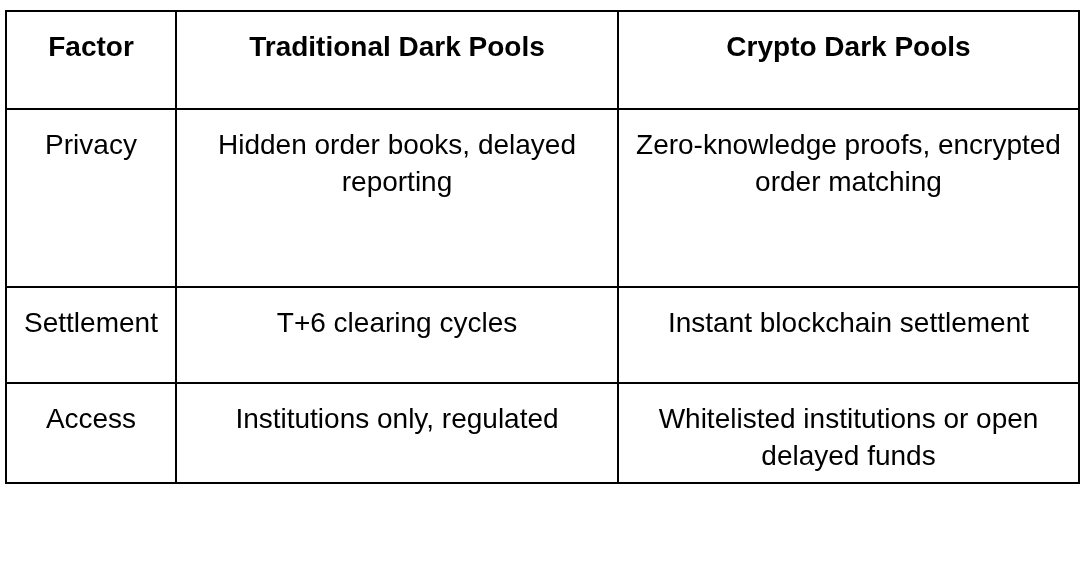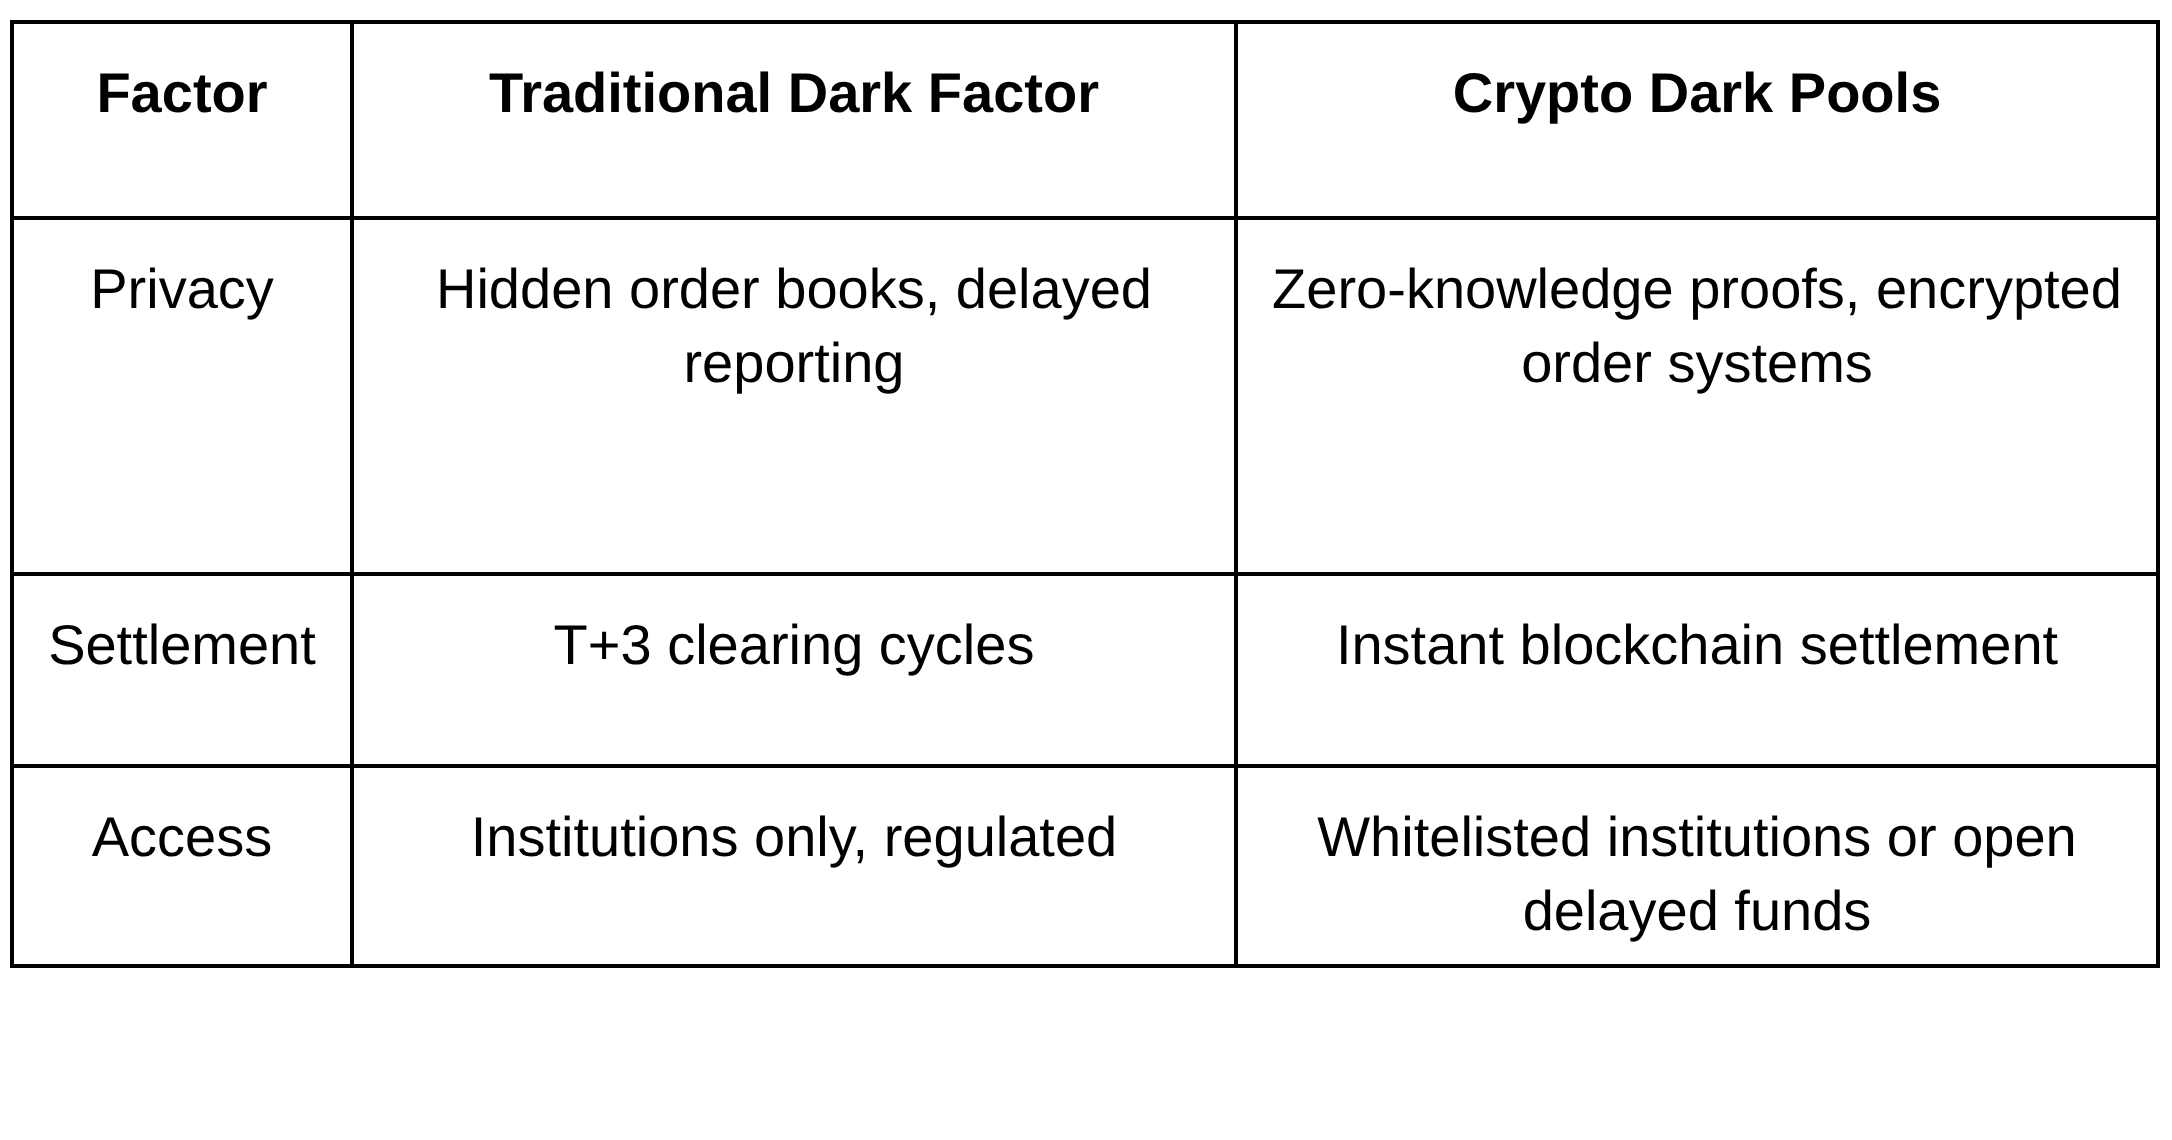--- a/index.html
+++ b/index.html
@@ -50,33 +50,33 @@
 
 <table class="comparison">
   <colgroup>
     <col class="c-factor">
     <col class="c-traditional">
     <col class="c-crypto">
   </colgroup>
   <thead>
     <tr class="r-header">
       <th>Factor</th>
-      <th>Traditional Dark Factor</th>
+      <th>Traditional Dark Pools</th>
       <th>Crypto Dark Pools</th>
     </tr>
   </thead>
   <tbody>
     <tr class="r-privacy">
       <td>Privacy</td>
       <td>Hidden order books, delayed reporting</td>
-      <td>Zero-knowledge proofs, encrypted order systems</td>
+      <td>Zero-knowledge proofs, encrypted order matching</td>
     </tr>
     <tr class="r-settlement">
       <td>Settlement</td>
-      <td>T+3 clearing cycles</td>
+      <td>T+6 clearing cycles</td>
       <td>Instant blockchain settlement</td>
     </tr>
     <tr class="r-access">
       <td>Access</td>
       <td>Institutions only, regulated</td>
       <td>Whitelisted institutions or open delayed funds</td>
     </tr>
   </tbody>
 </table>
 

